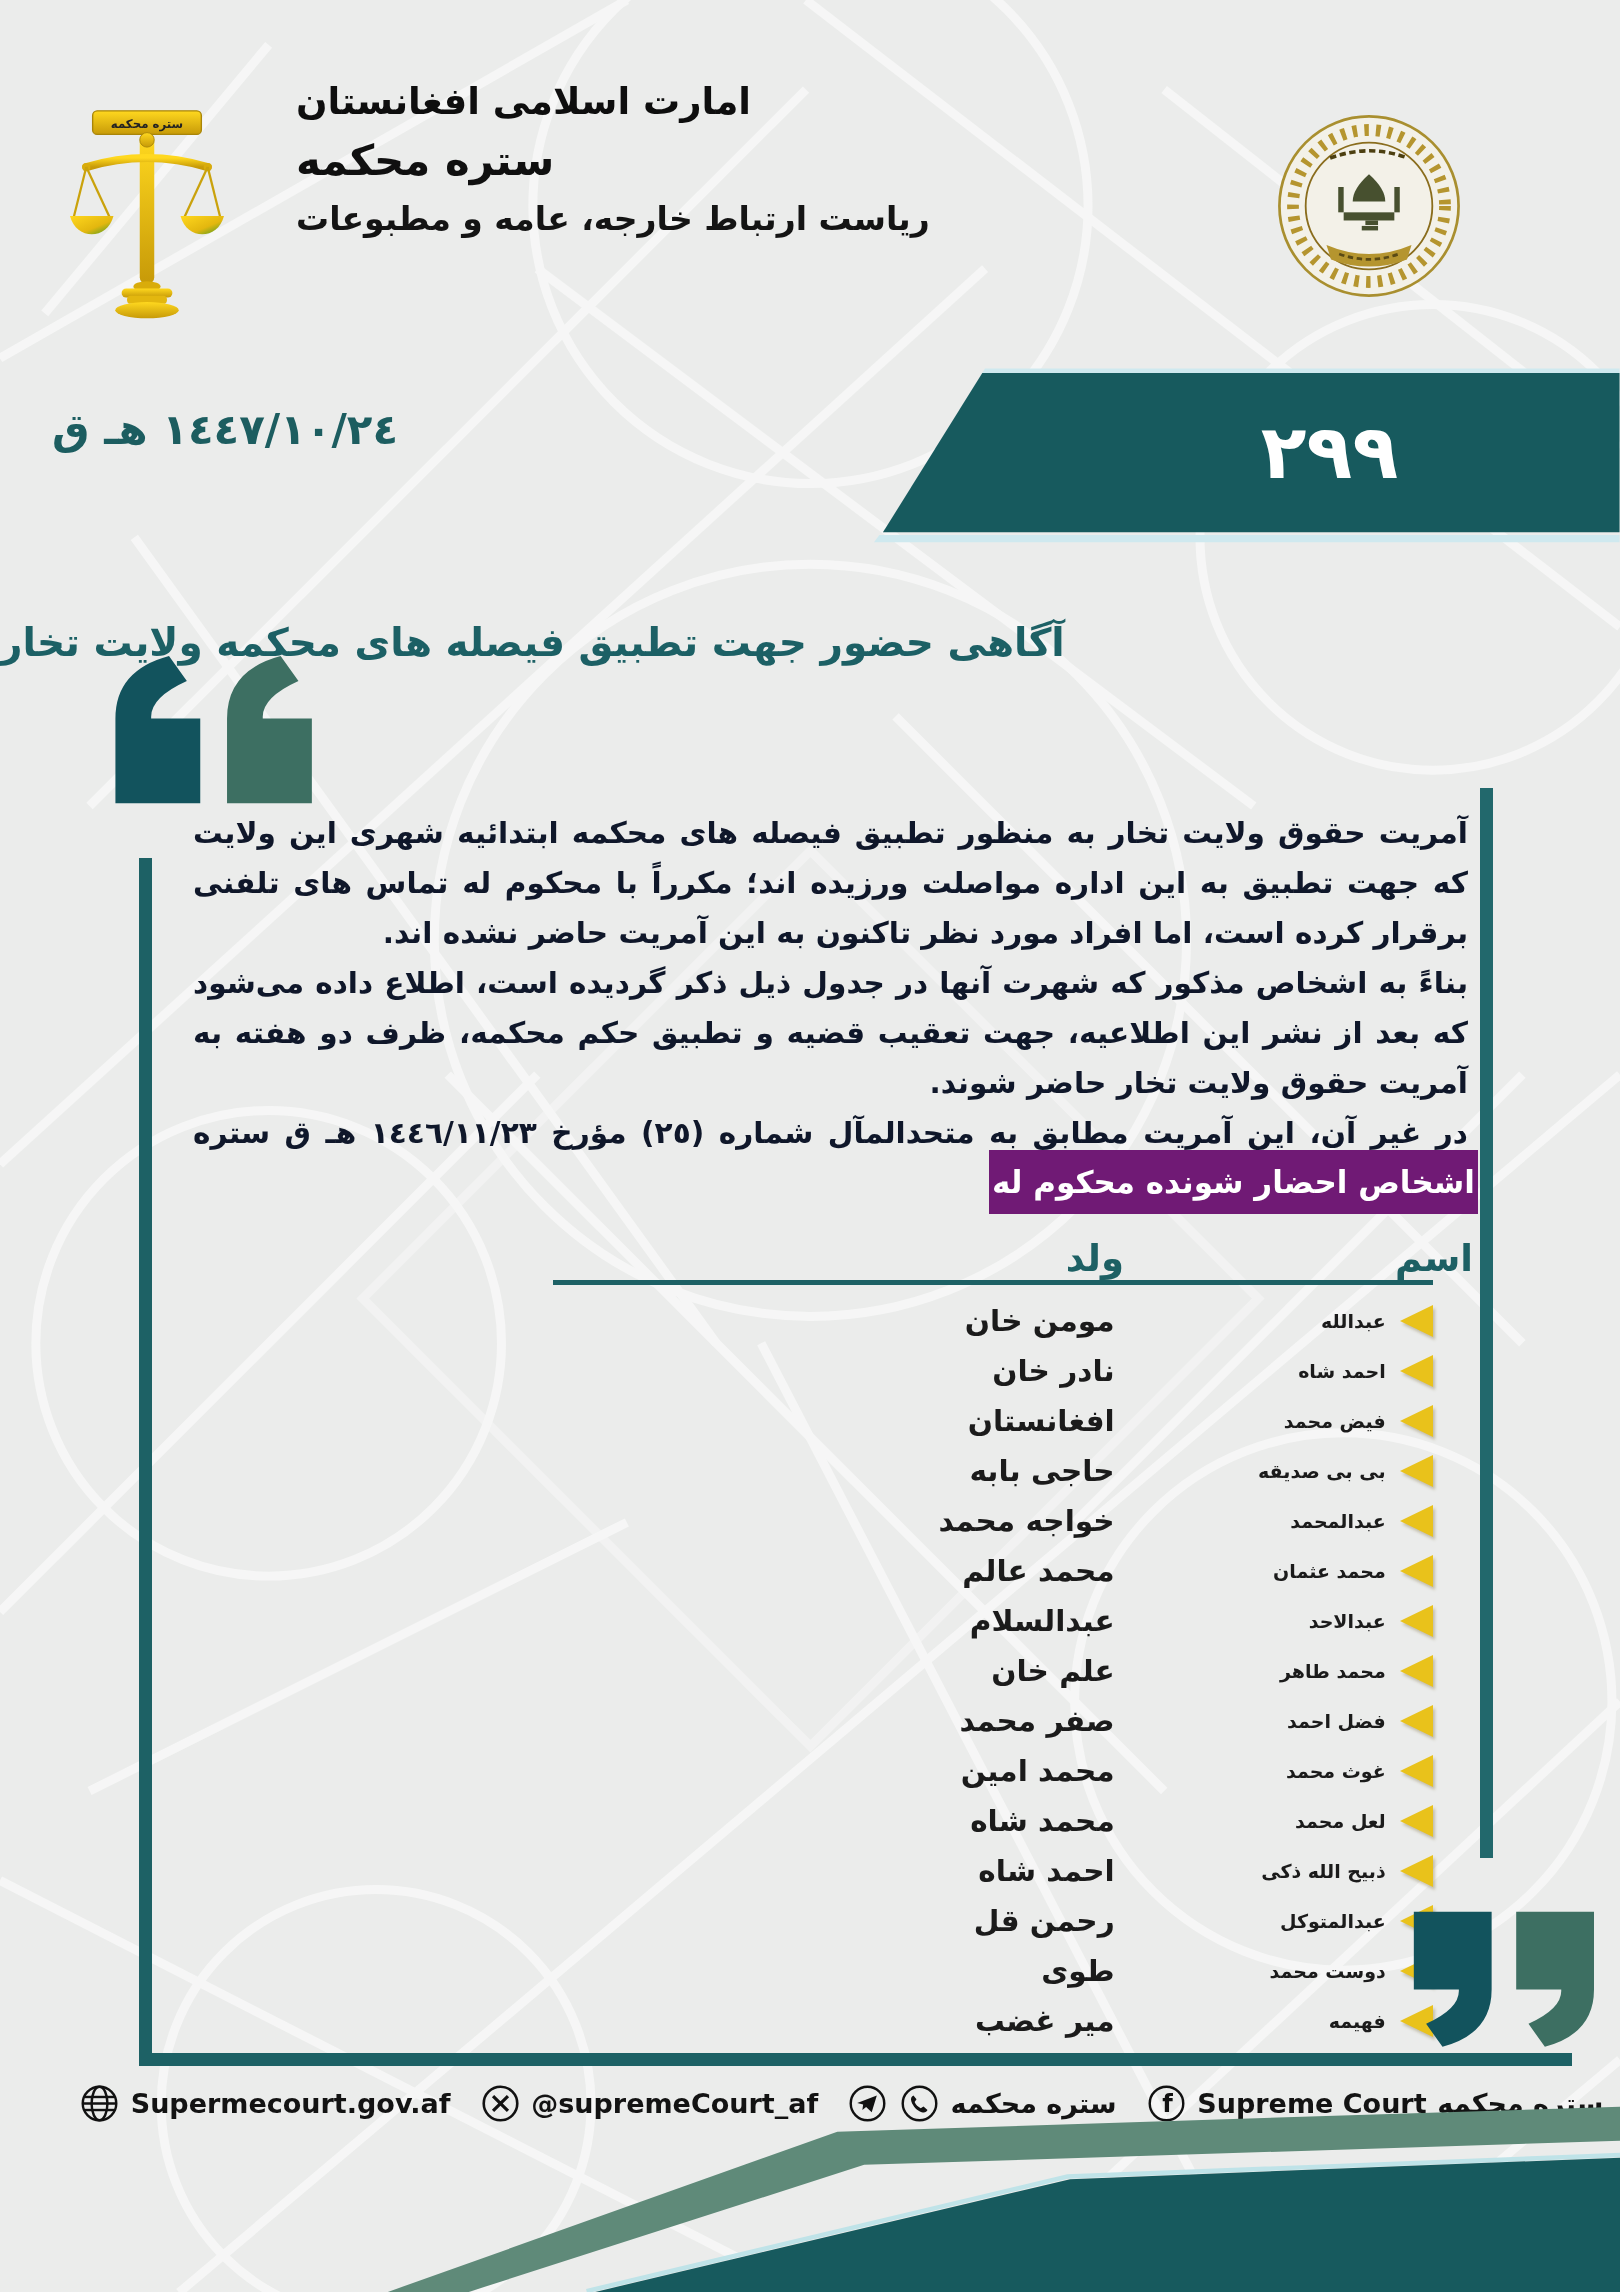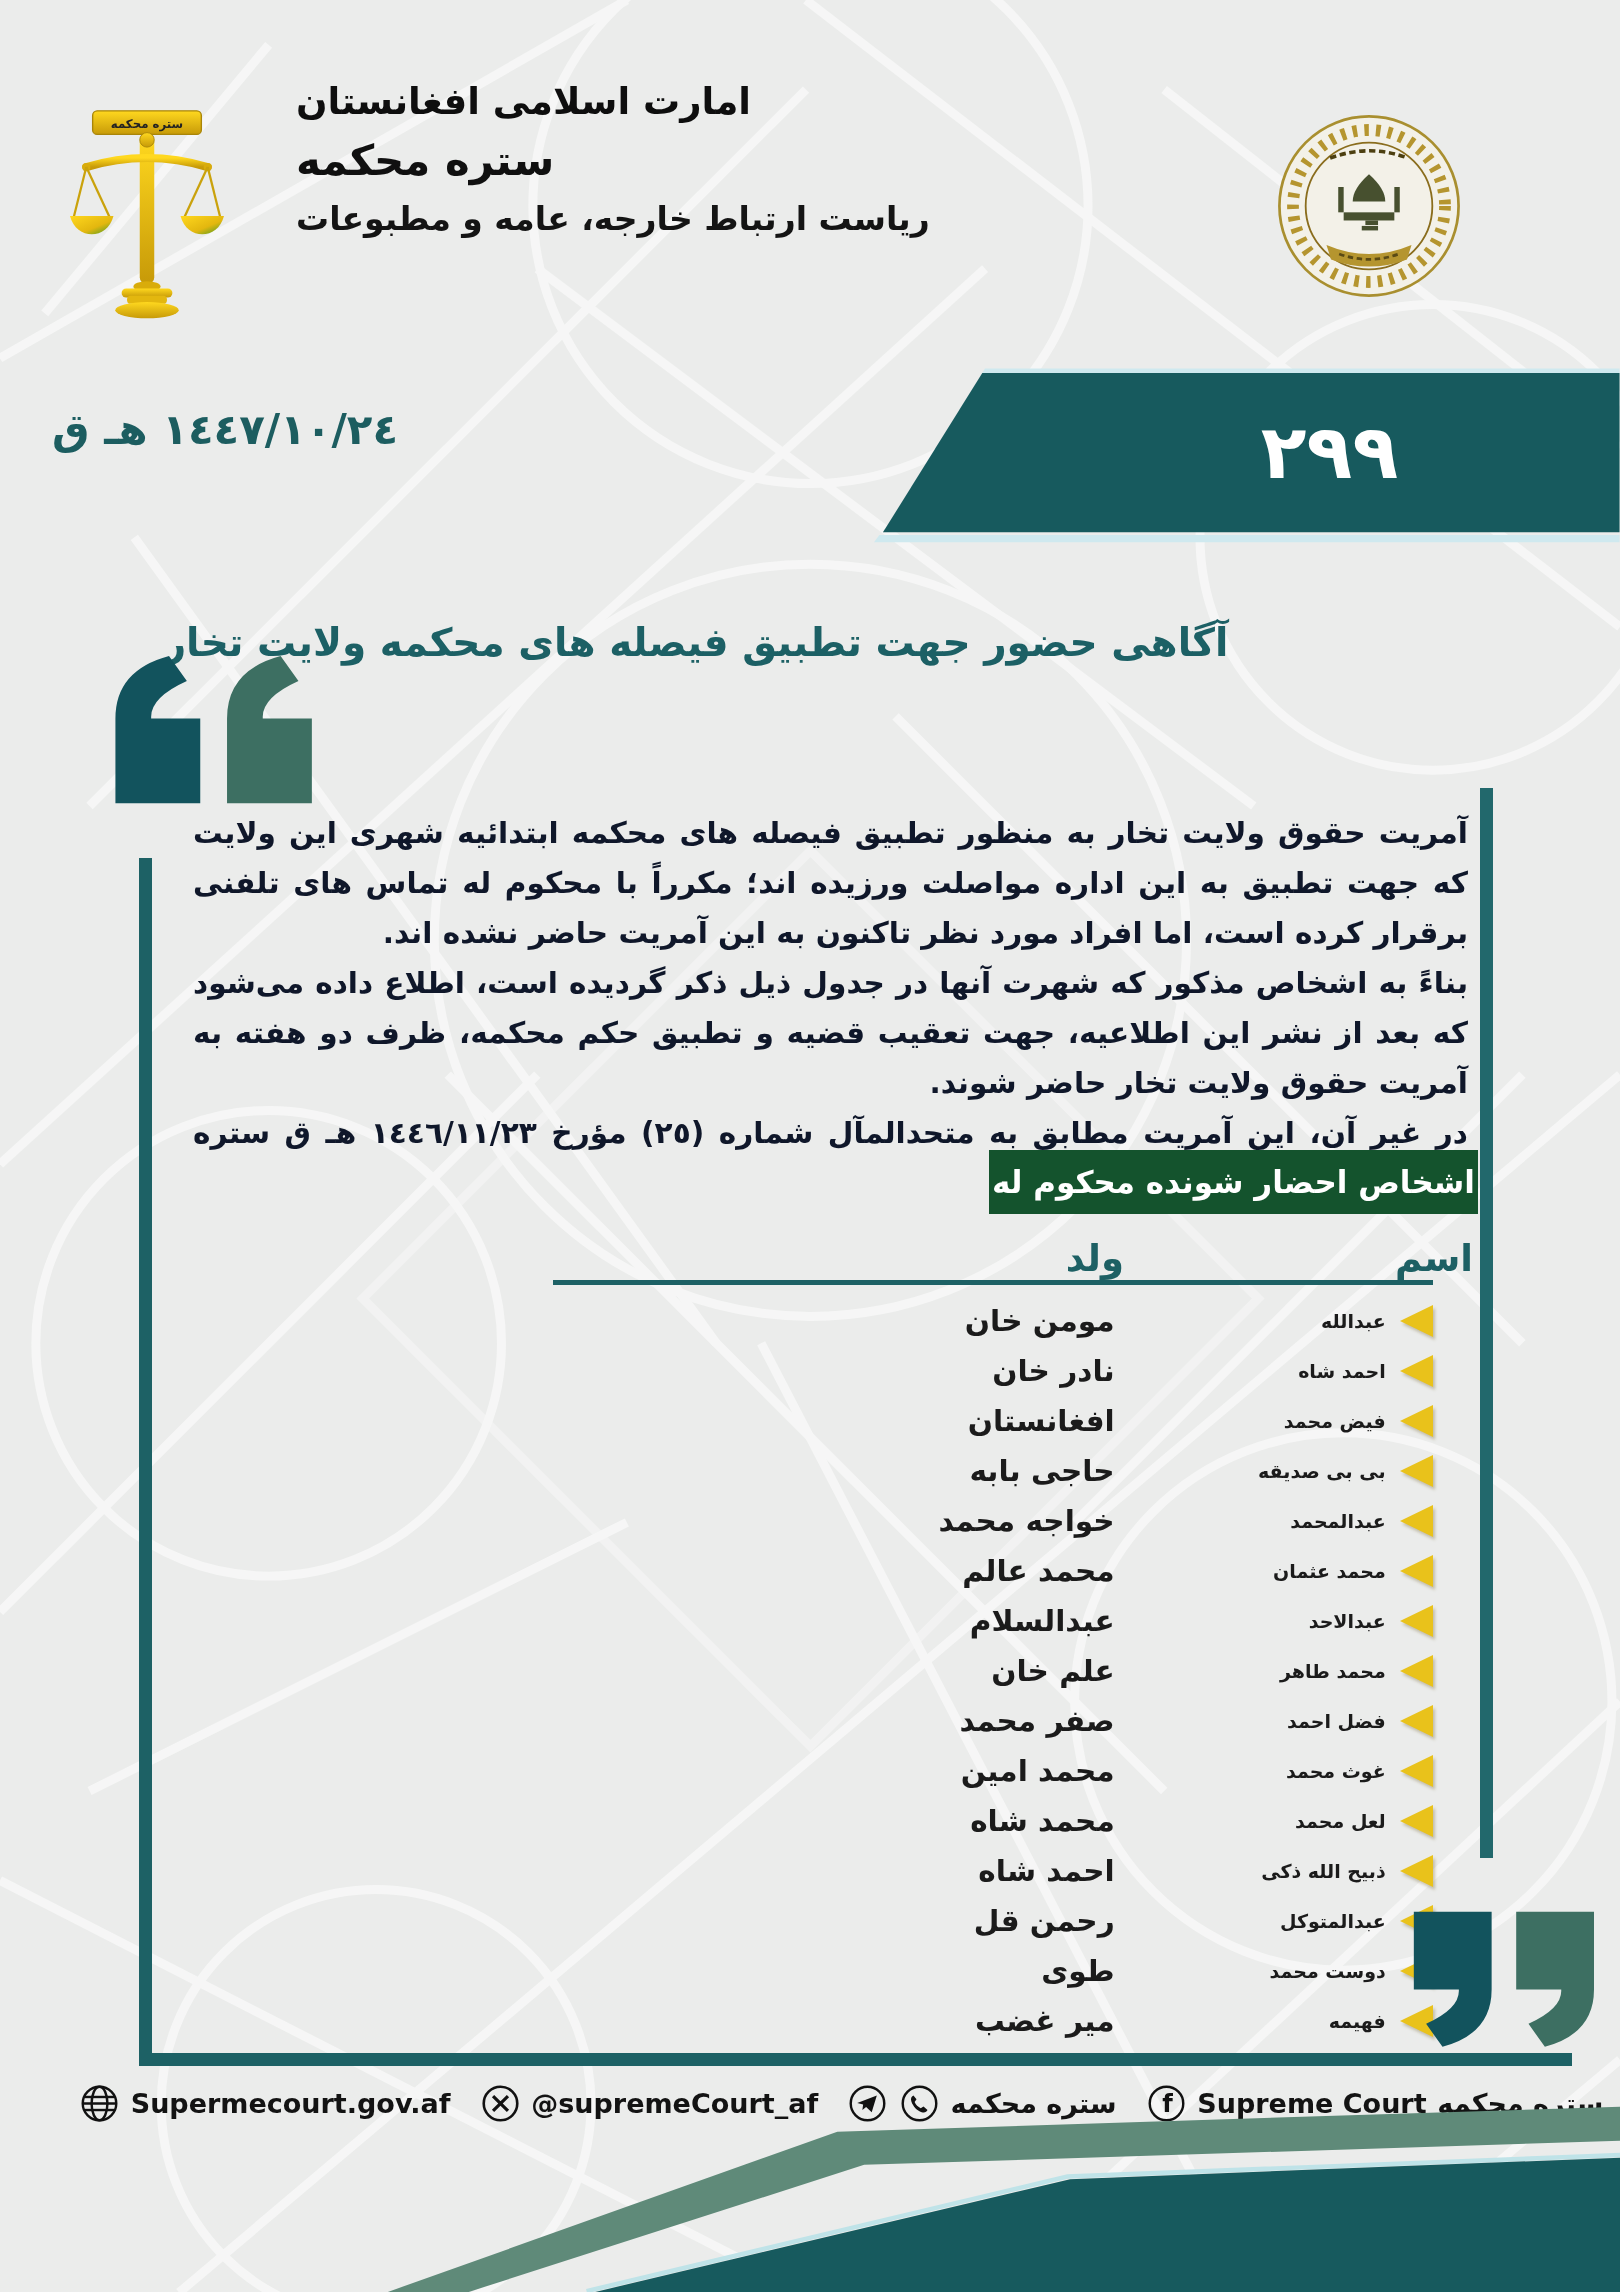--- a/index.html
+++ b/index.html
@@ -32,42 +32,42 @@
     line-height:113px;text-align:center;color:#ffffff;
     font-size:75px;font-weight:bold;
   }
   #banner-date{
     position:absolute;left:52px;top:405px;width:421px;direction:rtl;
     color:#1c5d60;font-size:42px;font-weight:bold;text-align:left;
   }
 
   
   #notice-title{
-    position:absolute;left:0;top:620px;width:1312px;text-align:center;
-    color:#1c6065;font-size:39px;font-weight:bold;direction:rtl;padding-left:40px;
+    position:absolute;left:0;top:620px;width:1312px;text-align:left;
+    color:#1c6065;font-size:39px;font-weight:bold;direction:rtl;
   }
   #quote-open{position:absolute;left:115px;top:656px;width:208px;height:150px;}
   #quote-close{position:absolute;left:1404px;top:1909px;width:190px;height:138px;transform:rotate(180deg);}
   #body-text{
     position:absolute;left:193px;top:808px;width:1275px;direction:rtl;
     text-align:justify;color:#0f172a;font-size:29.6px;font-weight:bold;
     line-height:50px;
   }
   #body-text p{margin:0;}
 
   
   .teal-bar{position:absolute;background:#1d6165;}
   #bar-left{left:139px;top:858px;width:13.4px;height:1205px;}
   #bar-bottom{left:139px;top:2053px;width:1433px;height:13.4px;}
   #bar-right{left:1480px;top:788px;width:12.5px;height:1070px;background:#22686c;}
 
   
   #table-badge{
     position:absolute;left:989px;top:1150px;width:489px;height:64px;
-    background:#14532d;color:#fff;font-size:31px;font-weight:bold;
+    background:#701a75;color:#fff;font-size:31px;font-weight:bold;
     line-height:64px;text-align:center;direction:rtl;
   }
   .col-header{
     position:absolute;top:1237px;color:#1d6064;font-size:37px;font-weight:bold;direction:rtl;
   }
   #col-name{right:147px;}
   #col-father{right:496px;}
   #table-underline{position:absolute;left:553px;top:1280px;width:880px;height:5.4px;background:#1d6165;}
   #table-rows{position:absolute;top:1296px;right:187px;width:806px;direction:rtl;}
   .t-row{display:flex;align-items:center;height:50px;direction:rtl;}

